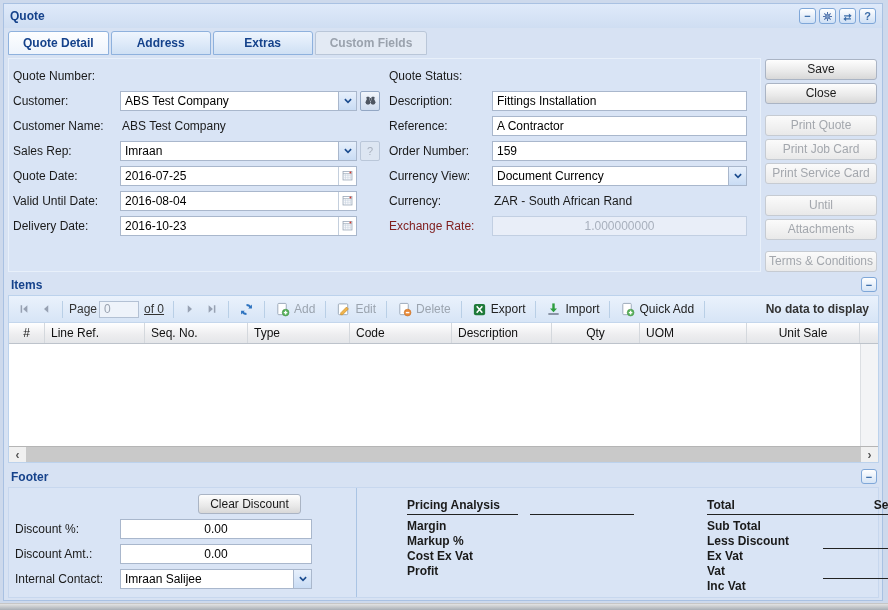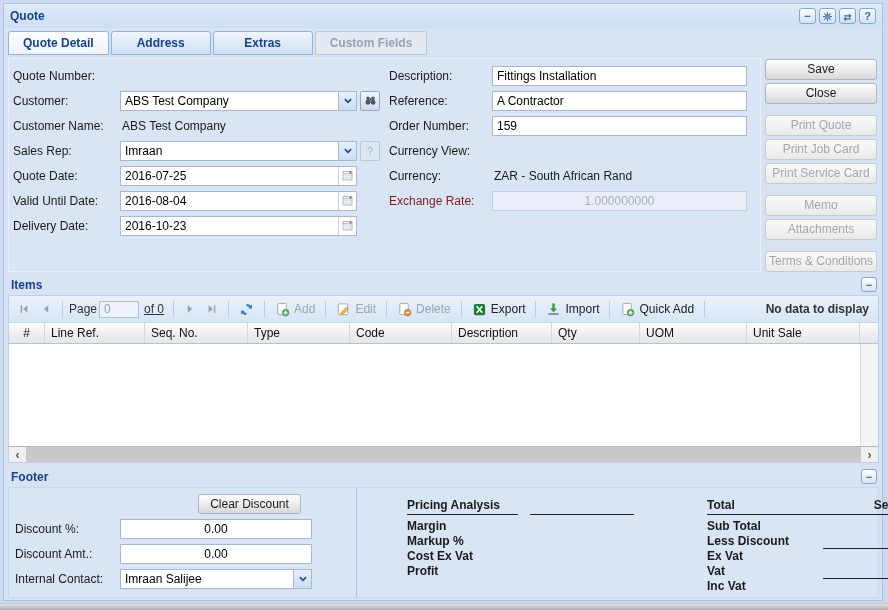--- a/index.html
+++ b/index.html
@@ -59,21 +59,21 @@
   .tbtn { display:flex; align-items:center; gap:4px; padding:2px 4px; border-radius:2px; cursor:pointer; }
   .tbtn span { color:#222; }
   .tbtn.disabled span { color:#9ba4af; }
   .tsep { width:1px; height:17px; background:#b9cfe6; margin:0 4px; }
   .pageinput { width:40px; height:17px; border:1px solid #b3c1d4; background:#eef3fa; color:#9aa3b0; font:12px "Liberation Sans",sans-serif; padding:0 4px; }
   .tstatus { margin-left:auto; font-weight:bold; color:#333; padding-right:4px; }
 
   
   .gridhead { display:flex; height:21px; background:linear-gradient(#ffffff,#ededef 60%,#e4e6e9); border-bottom:1px solid #bdc3cb; }
   .gh { border-right:1px solid #d4d8dd; padding:3px 6px 0 6px; font-size:12px; color:#111; overflow:hidden; white-space:nowrap; cursor:pointer; }
-  .al-r { text-align:left; }
+  .al-r { text-align:center; }
   .al-c { text-align:center; }
   .c0{width:36px;} .c1{width:100px;} .c2{width:103px;} .c3{width:102px;} .c4{width:102px;} .c5{width:100px;} .c6{width:88px;} .c7{width:107px;} .c8{width:113px;} .cf{flex:1; border-right:0;}
   .gridbody { flex:1; background:#fff; position:relative; }
   .vscroll { position:absolute; top:0; right:0; bottom:0; width:18px; background:#f3f4f6; border-left:1px solid #dcdfe3; cursor:pointer; }
   .hscroll { height:16px; display:flex; background:#c9c9c9; border-top:1px solid #b5b5b5; }
   .hs-btn { width:17px; height:100%; background:#f0f0f0; color:#555; font-weight:bold; font-size:12px; display:flex; align-items:center; justify-content:center; cursor:pointer; }
   .hs-track { flex:1; cursor:pointer; }
 
   
   .footerbody { height:111px; margin:0 3px 2px 4px; background:#d9e4f5; border:1px solid #c7d7ee; display:flex; }
@@ -231,60 +231,73 @@
                     <circle cx="11.6" cy="4.3" r="1.2" fill="#d23b2f"></circle>
                   </svg>
                 </span>
               </span>
           </span>
         </div>
       </div>
 
       <div class="fcol right">
         <div class="frow">
+          <span class="flabel">Quote Status:</span>
+        </div>
+        <div class="frow">
           <span class="flabel">Description:</span>
           <span class="fieldwrap w-right">
             <input value="Fittings Installation" style="">
           </span>
         </div>
         <div class="frow">
           <span class="flabel">Reference:</span>
           <span class="fieldwrap w-right">
             <input value="A Contractor" style="">
           </span>
         </div>
         <div class="frow">
           <span class="flabel">Order Number:</span>
           <span class="fieldwrap w-right">
             <input value="159" style="">
           </span>
         </div>
         <div class="frow">
           <span class="flabel">Currency View:</span>
+          <span class="fieldwrap w-right">
+            <input value="Document Currency" style="">
+            <span class="combo-btn">
+                <span class="ico">
+                  <svg width="10" height="8" viewBox="0 0 16 12">
+                    <path d="M3 3l5 5 5-5" fill="none" stroke="#1b4c8f" stroke-width="2.6"></path>
+                  </svg>
+                </span>
+              </span>
+          </span>
         </div>
         <div class="frow">
           <span class="flabel">Currency:</span>
           <span class="static">ZAR - South African Rand</span>
         </div>
         <div class="frow">
           <span class="flabel dis-label">Exchange Rate:</span>
           <span class="fieldwrap w-right num disabledfield">
             <input disabled="" value="1.000000000" style="">
           </span>
         </div>
       </div>
     </div>
 
     <div class="sidebar">
       <div class="btn">Save</div>
       <div class="btn">Close</div>
       <div class="btn disabled gap8">Print Quote</div>
       <div class="btn disabled">Print Job Card</div>
       <div class="btn disabled">Print Service Card</div>
-      <div class="btn disabled gap8">Memo</div>
+      <div class="btn disabled gap8">Until</div>
       <div class="btn disabled">Attachments</div>
       <div class="btn disabled gap8">Terms &amp; Conditions</div>
     </div>
   </div>
 
   <div class="sechead">
     <span class="sectitle">Items</span>
     <span class="collapse-btn">−</span>
   </div>
 

